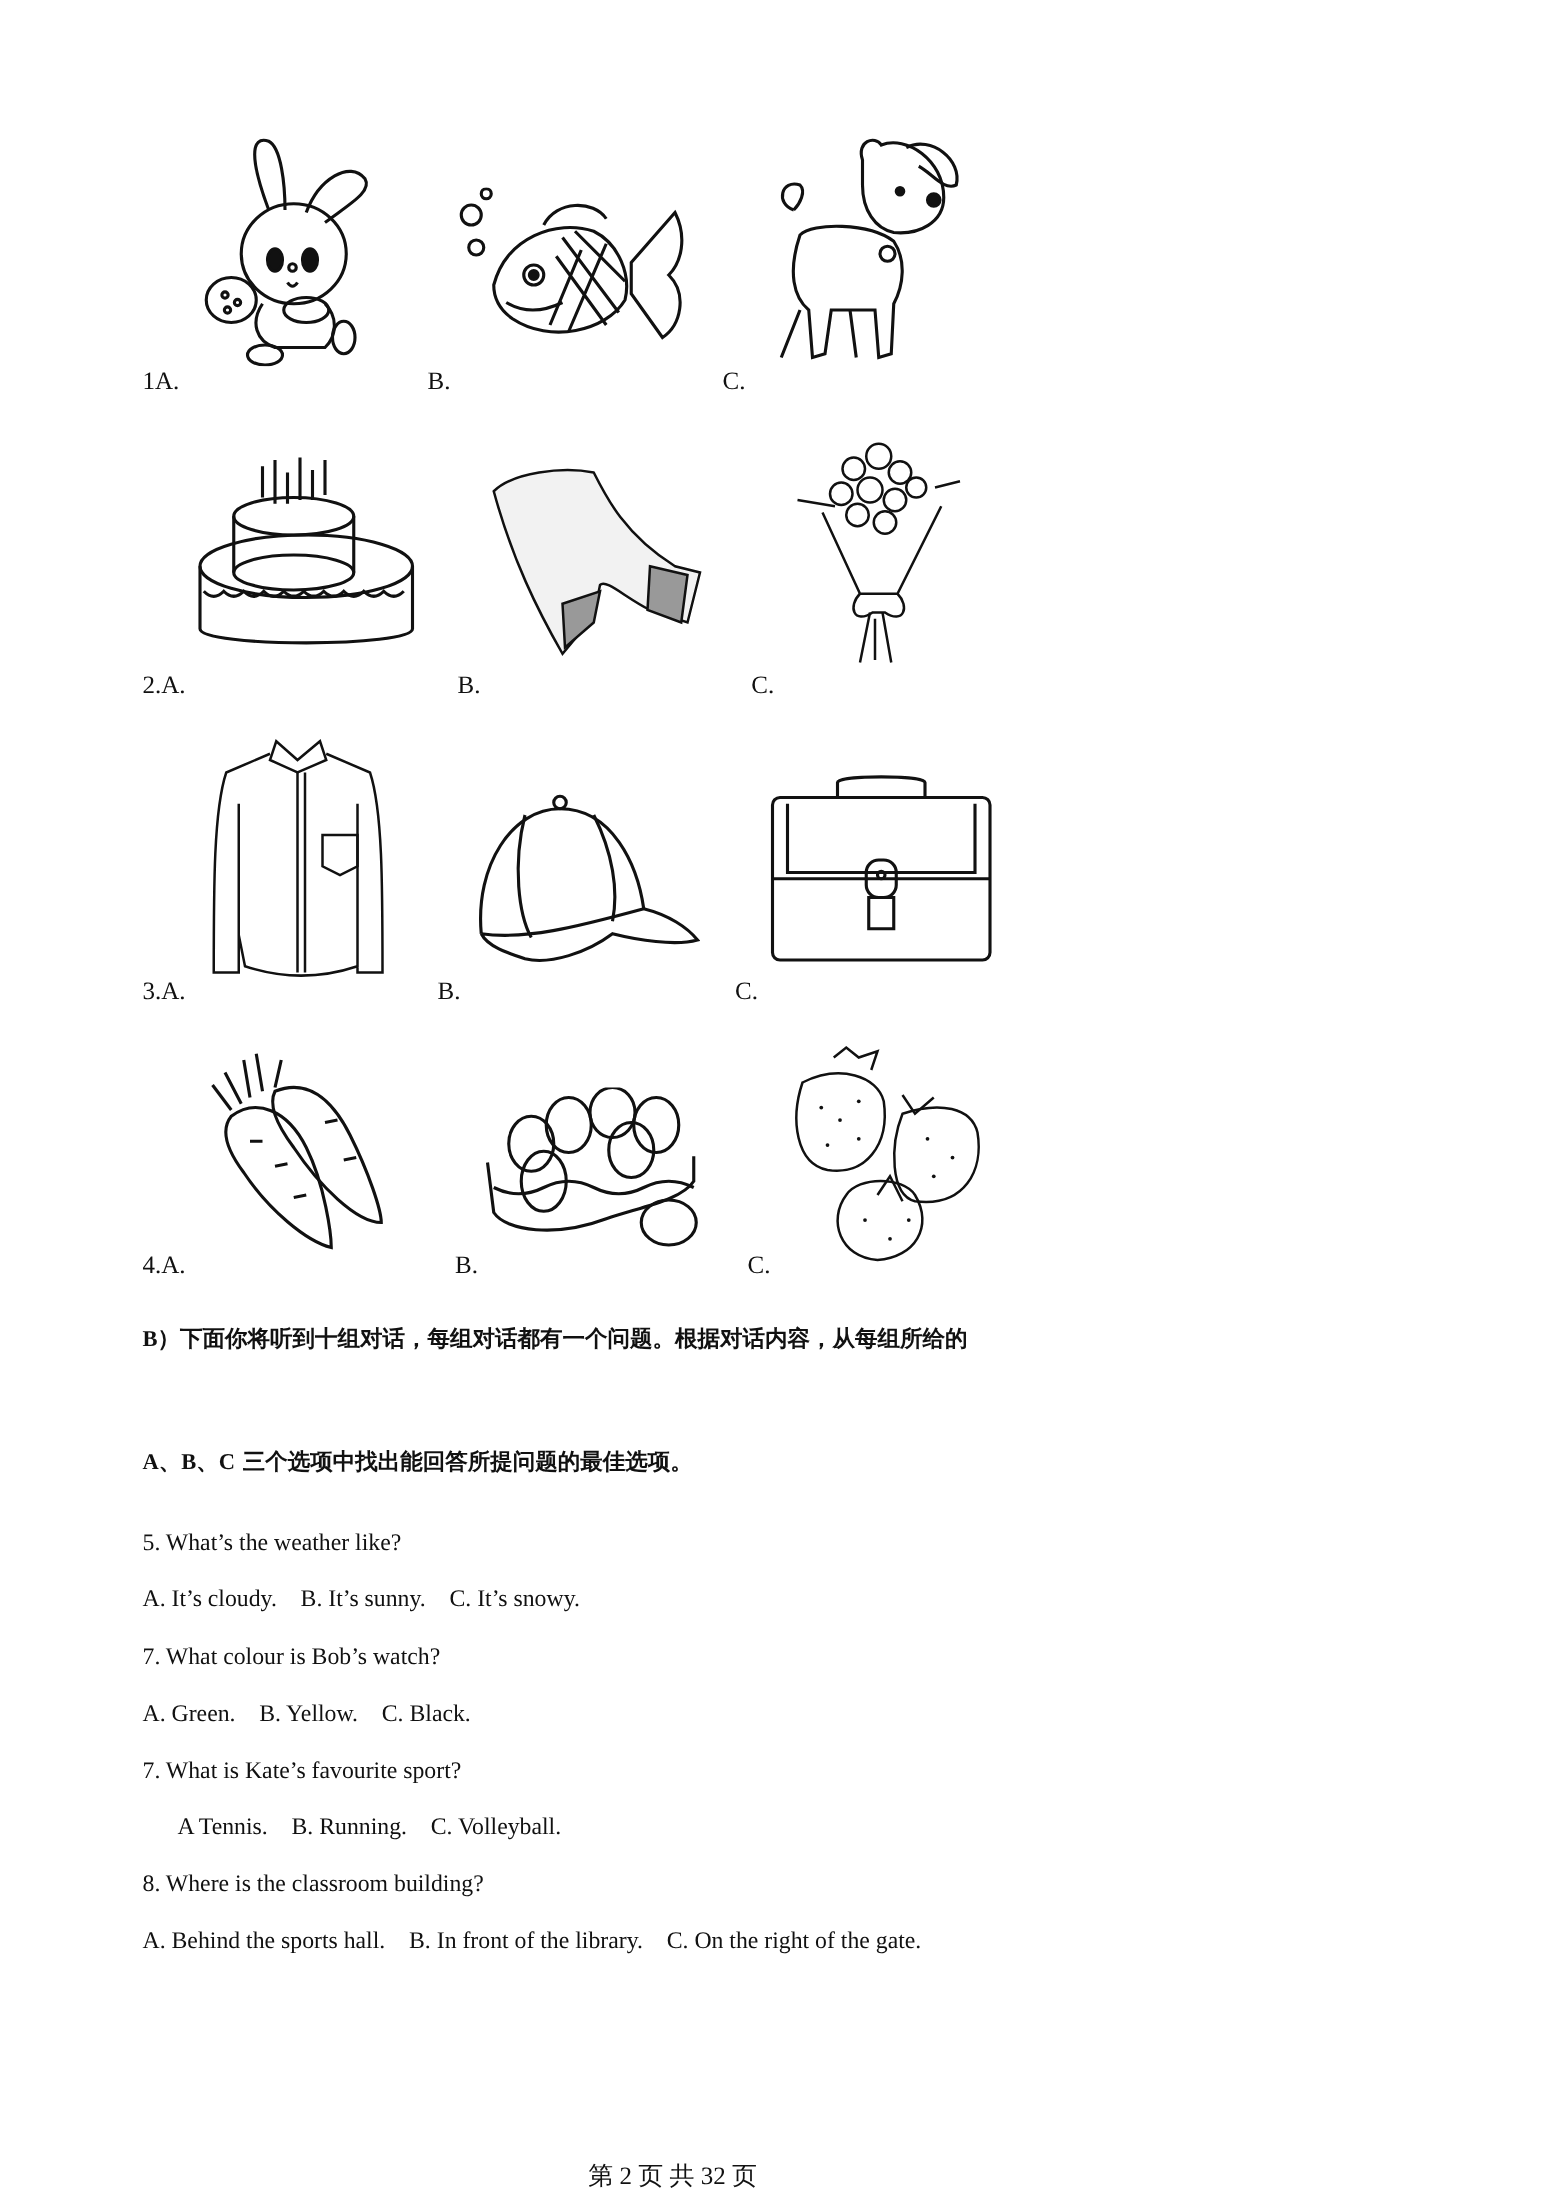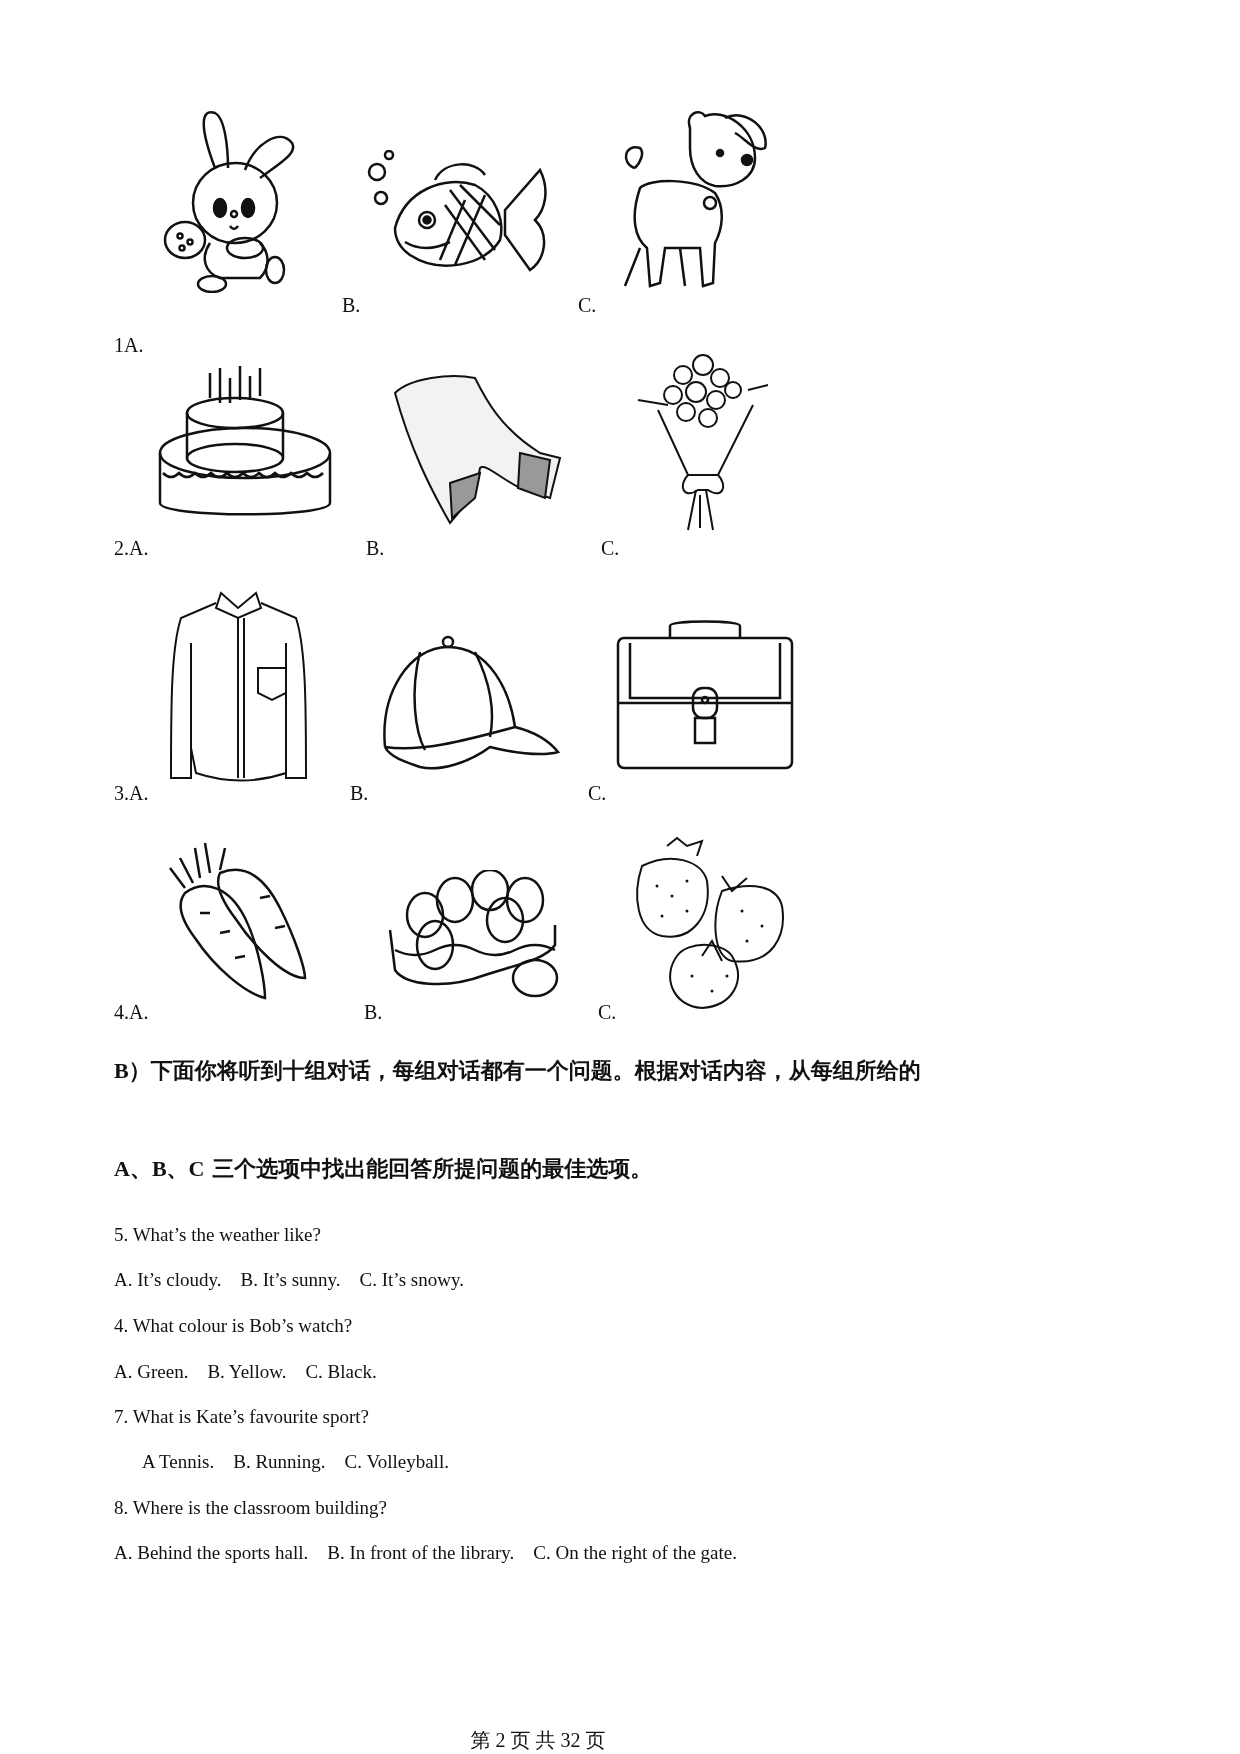--- a/index.html
+++ b/index.html
@@ -2,21 +2,21 @@
 <html><head>
 <meta charset="utf-8">
 <style>
   html, body { margin:0; padding:0; background:#fff; }
   body { width:1240px; height:1754px; position:relative; overflow:hidden;
          font-family:"Liberation Serif", "DejaVu Serif", serif; color:#111; }
   .abs { position:absolute; }
   .lbl { font-size:20px; line-height:22px; }
   .pic { position:absolute; }
   .pic svg { width:100%; height:100%; display:block; }
-  .bold { font-weight:bold; font-size:22px; line-height:26px; font-family:"DejaVu Sans","Liberation Sans",sans-serif; letter-spacing:0px;}
+  .bold { font-weight:bold; font-size:18px; line-height:26px; font-family:"DejaVu Sans","Liberation Sans",sans-serif; letter-spacing:0px;}
   .boldlatin { font-family:"Liberation Serif", serif; font-weight:bold; }
   .q { font-size:19px; line-height:24px; white-space:pre; }
   .footer { font-size:20px; left:0; width:1076px; text-align:center; }
   svg * { vector-effect: non-scaling-stroke; }
 </style>
 </head>
 <body>
 
 <div class="pic" style="left:160px;top:108px;width:150px;height:185px;">
   <svg viewBox="0 0 150 185" fill="none" stroke="#111" stroke-width="2.5">
@@ -30,21 +30,21 @@
     <ellipse cx="25" cy="132" rx="20" ry="18"></ellipse>
     <circle cx="20" cy="128" r="2.5"></circle>
       <circle cx="30" cy="134" r="2.5"></circle>
       <circle cx="22" cy="140" r="2.5"></circle>
     <path d="M50 135 C40 150 45 165 60 170 L100 170 C110 160 110 145 100 135"></path>
     <ellipse cx="85" cy="140" rx="18" ry="10"></ellipse>
     <ellipse cx="52" cy="176" rx="14" ry="8"></ellipse>
     <ellipse cx="115" cy="162" rx="9" ry="13"></ellipse>
   </svg>
 </div>
-<div class="abs lbl" style="left:114px;top:294px;margin-top:40px;">1A.</div>
+<div class="abs lbl" style="left:114px;top:294px;">1A.</div>
 
 <div class="pic" style="left:365px;top:150px;width:190px;height:130px;">
   <svg viewBox="0 0 190 130" fill="none" stroke="#111" stroke-width="2.5">
     <circle cx="24" cy="5" r="4"></circle>
       <circle cx="12" cy="22" r="8"></circle>
       <circle cx="16" cy="48" r="6"></circle>
     <path d="M30 78 C40 40 80 25 110 35 C130 45 140 70 135 90 C120 115 75 125 45 105 C35 98 30 90 30 78 Z"></path>
     <path d="M70 30 C80 10 110 10 120 25"></path>
     <path d="M140 60 L175 20 C185 40 180 60 170 70 C185 85 180 110 165 120 L140 85 Z"></path>
     <circle cx="62" cy="70" r="8"></circle>
@@ -196,20 +196,20 @@
 <div class="abs bold" style="left:114px;top:1058px;white-space:nowrap;">
   <span class="boldlatin">B）</span><span>下面你将听到十组对话，每组对话都有一个问题。根据对话内容，从每组所给的</span>
 </div>
 <div class="abs bold" style="left:114px;top:1156px;white-space:nowrap;">
   <span class="boldlatin">A、B、C</span>
   <span>三个选项中找出能回答所提问题的最佳选项。</span>
 </div>
 
 <div class="abs q" style="left:114px;top:1223px;">5. What’s the weather like?</div>
 <div class="abs q" style="left:114px;top:1268px;">A. It’s cloudy.    B. It’s sunny.    C. It’s snowy.</div>
-<div class="abs q" style="left:114px;top:1314px;">4. What colour is Bob’s watch?</div>
+<div class="abs q" style="left:114px;top:1314px;">7. What colour is Bob’s watch?</div>
 <div class="abs q" style="left:114px;top:1360px;">A. Green.    B. Yellow.    C. Black.</div>
 <div class="abs q" style="left:114px;top:1405px;">7. What is Kate’s favourite sport?</div>
 <div class="abs q" style="left:114px;top:1450px;margin-left:28px;">A Tennis.    B. Running.    C. Volleyball.</div>
 <div class="abs q" style="left:114px;top:1496px;">8. Where is the classroom building?</div>
 <div class="abs q" style="left:114px;top:1541px;">A. Behind the sports hall.    B. In front of the library.    C. On the right of the gate.</div>
 
 <div class="abs footer" style="top:1727px;">第 2 页 共 32 页</div>
 
 </body></html>

